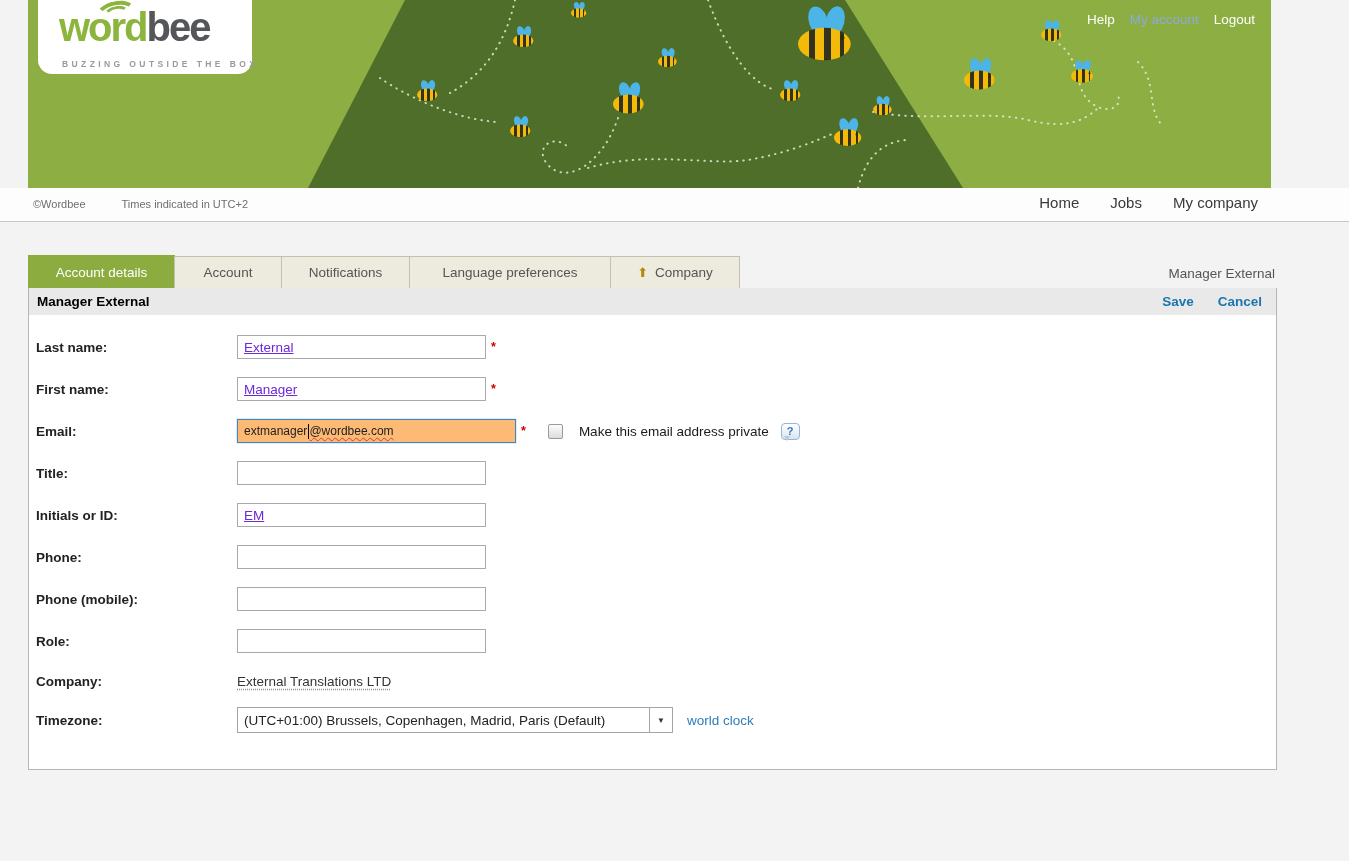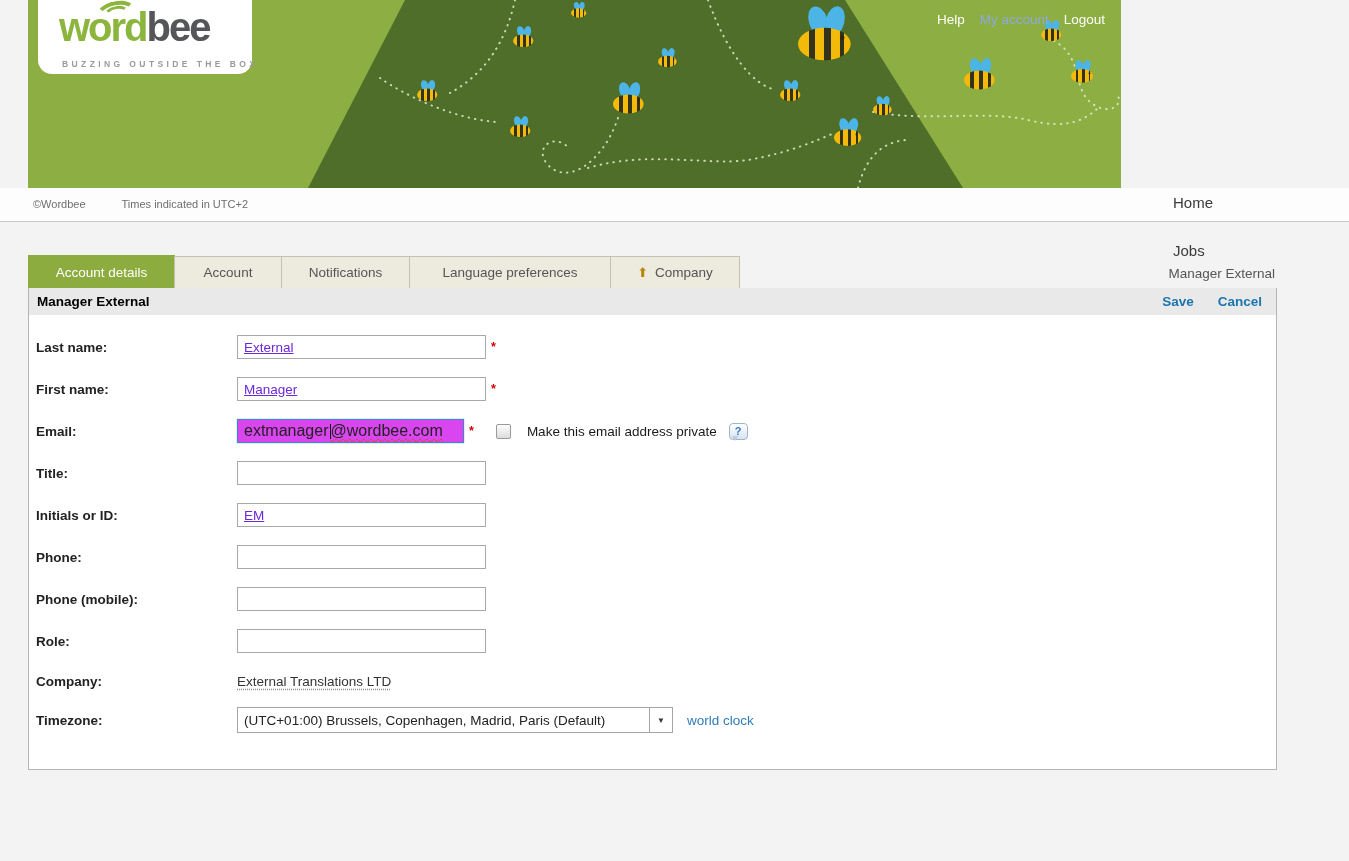--- a/index.html
+++ b/index.html
@@ -5,21 +5,21 @@
   * { margin:0; padding:0; box-sizing:content-box; }
   html,body { width:1349px; height:861px; }
   body {
     position:relative;
     background:#f3f3f3;
     font-family:"Liberation Sans", sans-serif;
     overflow:hidden;
   }
 
   
-  .banner{position:absolute;left:28px;top:0;width:1093px;height:188px;background:#8cae42;overflow:hidden;}
+  .banner{position:absolute;left:28px;top:0;width:1243px;height:188px;background:#8cae42;overflow:hidden;}
   .dark-wedge{position:absolute;left:0;top:0;width:1249px;height:188px;background:#4f6e29;
     clip-path:polygon(377px 0,817px 0,935px 188px,280px 188px);}
   .flightpaths{position:absolute;left:0;top:0;}
 
   .bee{position:absolute;width:36px;height:34px;transform-origin:top left;}
   .bee i{position:absolute;width:12px;height:19px;background:#4cb4e7;border-radius:50% 50% 46% 46%;top:0;}
   .bee .wl{left:7px;transform:rotate(-18deg);}
   .bee .wr{left:18px;transform:rotate(14deg);}
   .bee b{position:absolute;left:0;top:14px;width:34px;height:21px;border-radius:50%;
     background:linear-gradient(90deg,#f3ba09 0 7px,#33321a 7px 11px,#f3ba09 11px 17px,#33321a 17px 21px,#f3ba09 21px 27px,#33321a 27px 30px,#f3ba09 30px);}
@@ -33,21 +33,21 @@
   .logo-arc2{position:absolute;left:66px;top:6px;width:20px;height:12px;border:3px solid transparent;border-top-color:#8bb53d;border-radius:50%;transform:rotate(-10deg);}
   .logo-tagline{position:absolute;left:24px;top:59px;font-size:8.5px;font-weight:bold;letter-spacing:3.4px;color:#9a9a9a;white-space:nowrap;}
 
   .banner-links{position:absolute;top:12px;right:16px;display:flex;gap:15px;font-size:13.5px;}
   .banner-link{color:#ffffff;cursor:pointer;}
   .banner-link.current{color:#8fa9dc;}
 
   
   .subnav{position:absolute;left:0;top:188px;width:1349px;height:33px;background:#fdfdfd;border-bottom:1px solid #c9c9c9;}
   .subnav-left{position:absolute;left:33px;top:10px;display:flex;gap:36px;font-size:11px;color:#6e6e6e;}
-  .subnav-right{position:absolute;right:91px;top:6px;display:flex;gap:31px;font-size:15px;color:#3a3a3a;flex-direction:column;}
+  .subnav-right{position:absolute;right:91px;top:6px;display:flex;gap:31px;font-size:15px;color:#3a3a3a;}
   .subnav-right span{cursor:pointer;}
 
   
   .tabs{position:absolute;left:28px;top:255px;display:flex;align-items:flex-end;}
   .tab{box-sizing:border-box;height:32px;background:#ecebdd;border:1px solid #c2c2b0;border-bottom:none;
     display:flex;align-items:center;justify-content:center;gap:7px;font-size:13.5px;color:#555;margin-left:-1px;cursor:pointer;}
   .tab.active{box-sizing:border-box;height:33px;background:#8cac40;border:1px solid #8cac40;border-bottom:none;color:#fff;margin-left:0;}
   .tab-up-icon{color:#b8860b;font-size:13px;line-height:13px;}
 
   .user-ref{position:absolute;top:266px;right:74px;font-size:13.5px;color:#555;}
@@ -60,22 +60,22 @@
   .toolbar-actions{display:flex;gap:24px;}
   .tb-action{font-size:13.5px;font-weight:bold;color:#1b76af;cursor:pointer;}
 
   .form{padding:20px 0 0 7px;}
   .frow{display:flex;align-items:center;height:24px;margin-bottom:18px;}
   .flabel{width:201px;font-size:13.5px;font-weight:bold;color:#222;}
   .txt{width:249px;height:24px;box-sizing:border-box;border:1px solid #a9a9a9;padding:2px 6px;
     font-size:13.5px;color:#6d28d9;font-family:"Liberation Sans",sans-serif;background:#fff;text-decoration:underline;}
   .req{color:#d40000;margin-left:5px;font-size:12.5px;font-weight:bold;}
 
-  .email-box{width:227px;height:24px;box-sizing:border-box;border:1px solid #4186c2;box-shadow:0 0 1px #4186c2;
-    background:#d946ef;display:flex;align-items:center;padding:0 6px;font-size:16px;color:#222;white-space:nowrap;overflow:hidden;}
+  .email-box{width:279px;height:24px;box-sizing:border-box;border:1px solid #4186c2;box-shadow:0 0 1px #4186c2;
+    background:#fdba74;display:flex;align-items:center;padding:0 6px;font-size:12px;color:#222;white-space:nowrap;overflow:hidden;}
   .caret{display:inline-block;width:1px;height:15px;background:#000;margin:0 0 0 1px;}
   .wavy{text-decoration:underline wavy #d43f3f;text-decoration-thickness:1px;text-underline-offset:2px;}
 
   .cbgroup{margin-left:22px;display:flex;align-items:center;}
   .checkbox{width:13px;height:13px;border:1px solid #9a9a9a;border-radius:2px;background:linear-gradient(#fdfdfd,#dcdcdc);cursor:pointer;}
   .cblabel{margin-left:16px;font-size:13.5px;color:#1a1a1a;}
   .help-bubble{position:relative;margin-left:12px;width:17px;height:15px;border:1px solid #9db6cc;border-radius:4px;
     background:linear-gradient(#ffffff,#d8e4f0);color:#3b76c4;font-size:11px;font-weight:bold;text-align:center;line-height:14px;cursor:pointer;}
   .help-bubble::after{content:"";position:absolute;left:2px;bottom:-5px;border:3px solid transparent;border-top:5px solid #b9cbdc;}
 

